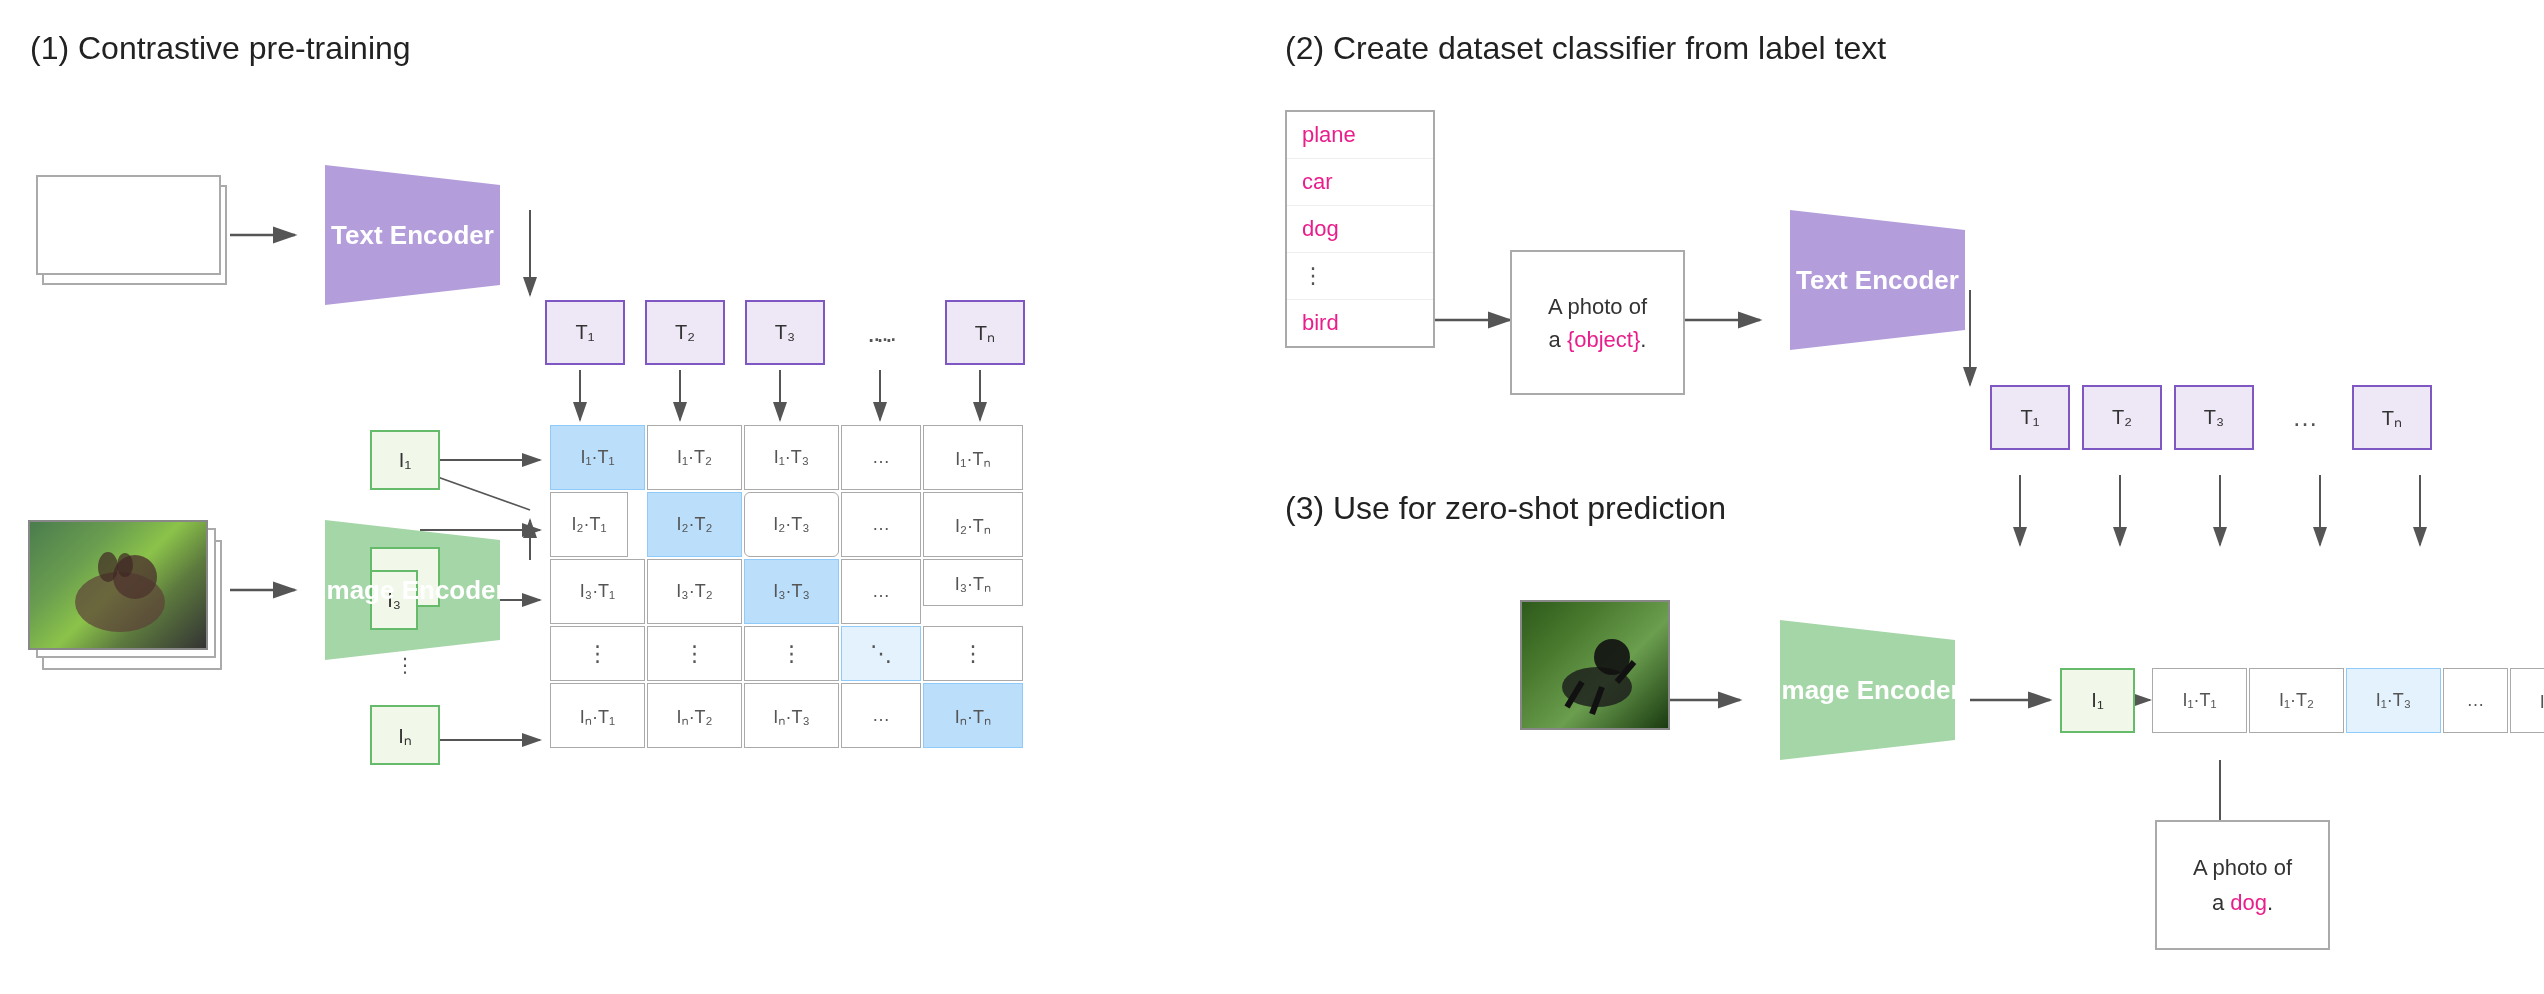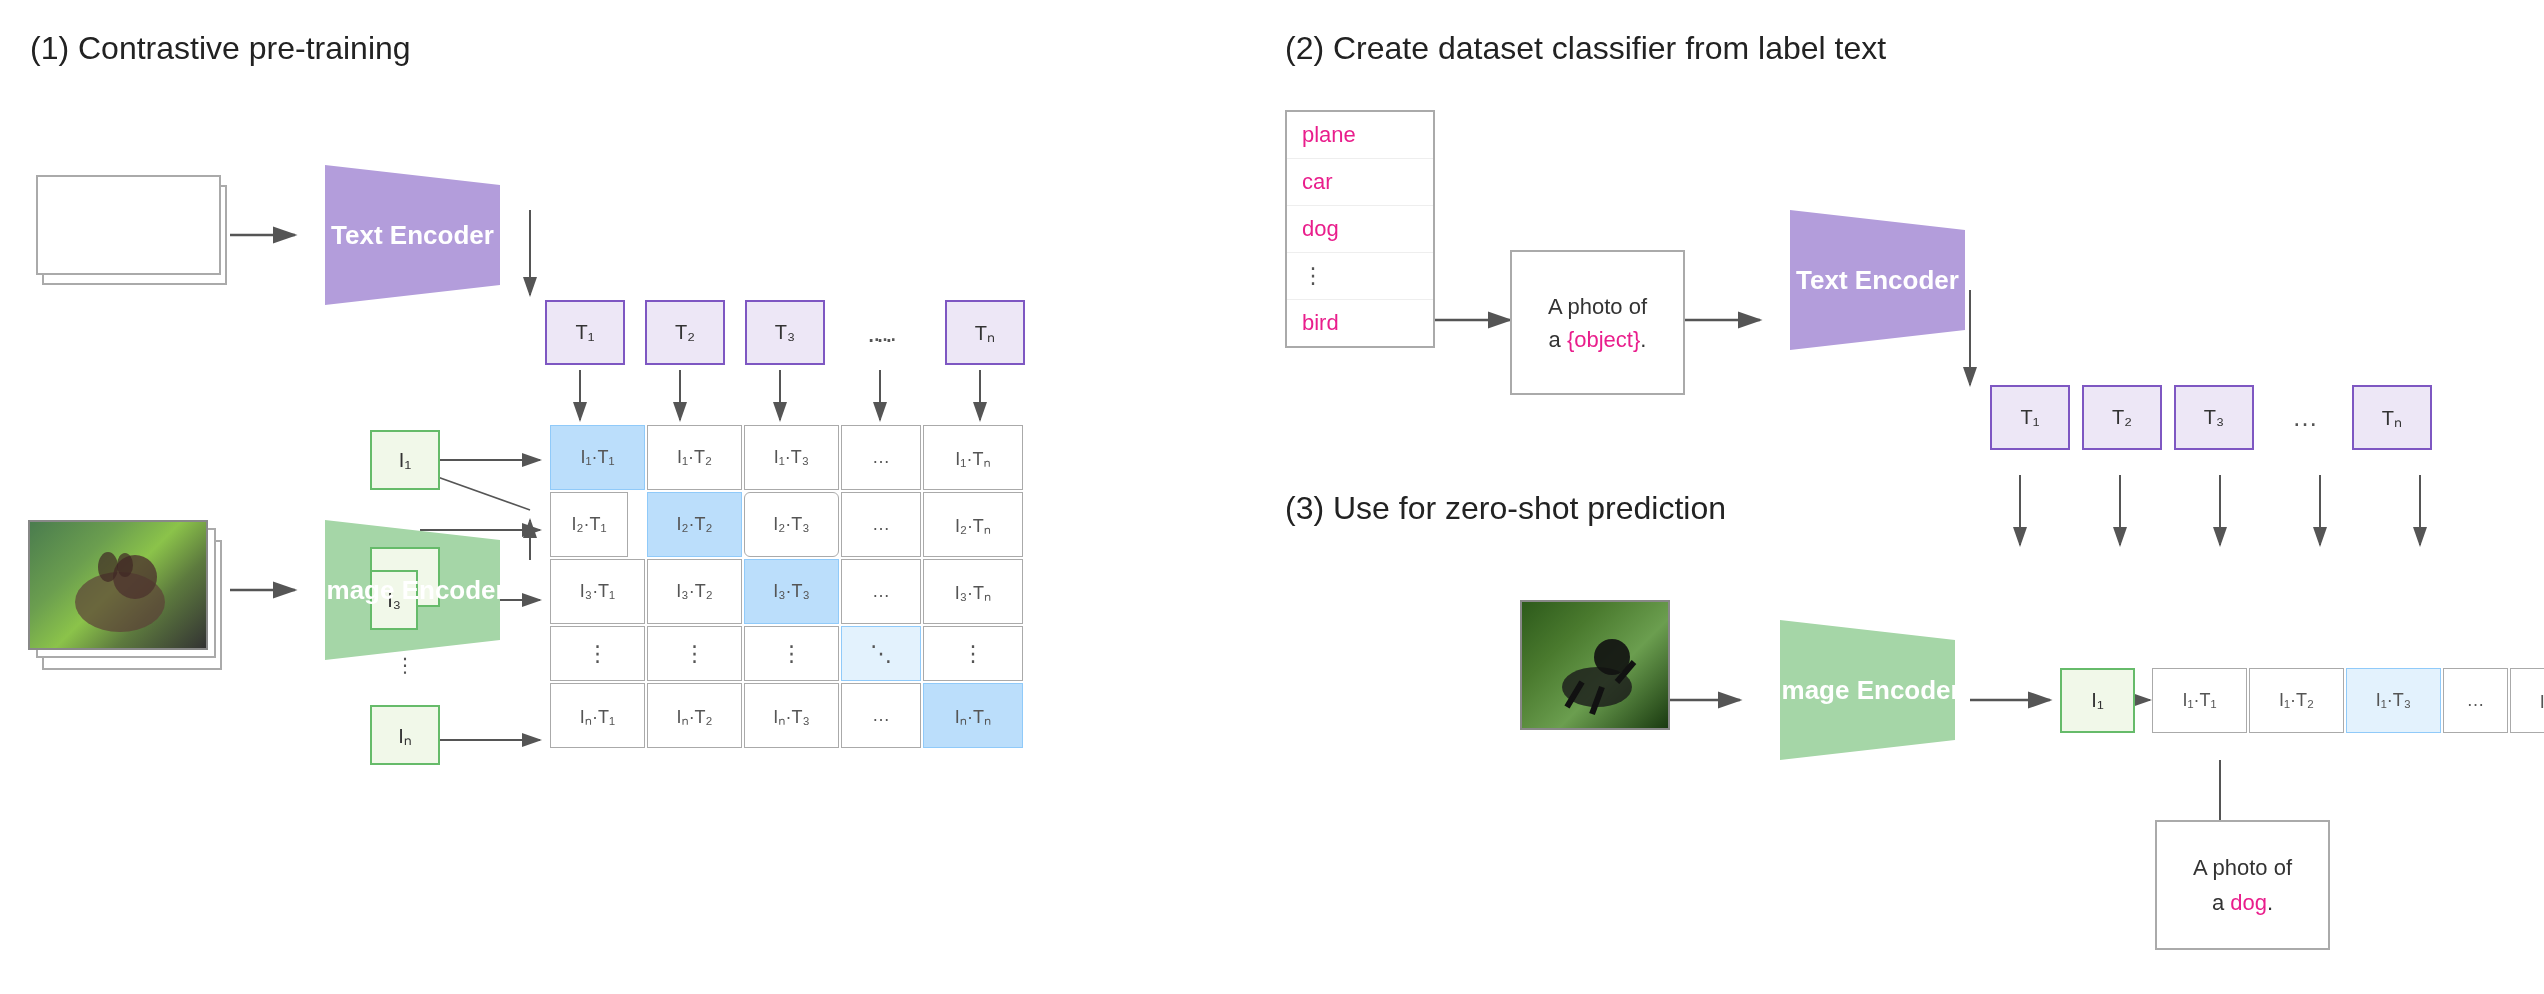--- a/index.html
+++ b/index.html
@@ -320,21 +320,21 @@
     </div>
   <div class="matrix-cell" style="left:647px; top:559px; width:95px; height:65px;">
       <span>I₃·T₂</span>
     </div>
   <div class="matrix-cell blue-highlight" style="left:744px; top:559px; width:95px; height:65px;">
       <span>I₃·T₃</span>
     </div>
   <div class="matrix-cell" style="left:841px; top:559px; width:80px; height:65px;">
       <span>…</span>
     </div>
-  <div class="matrix-cell" style="left:923px; top:559px; width:100px; height:65px;">
+  <div class="matrix-cell" style="left:923px; top:559px; width:100px; height:47px;">
       <span>I₃·Tₙ</span>
     </div>
 
   <div class="matrix-cell" style="left:550px; top:626px; width:95px; height:55px; font-size:22px;">
       <span>⋮</span>
     </div>
   <div class="matrix-cell" style="left:647px; top:626px; width:95px; height:55px; font-size:22px;">
       <span>⋮</span>
     </div>
   <div class="matrix-cell" style="left:744px; top:626px; width:95px; height:55px; font-size:22px;">

